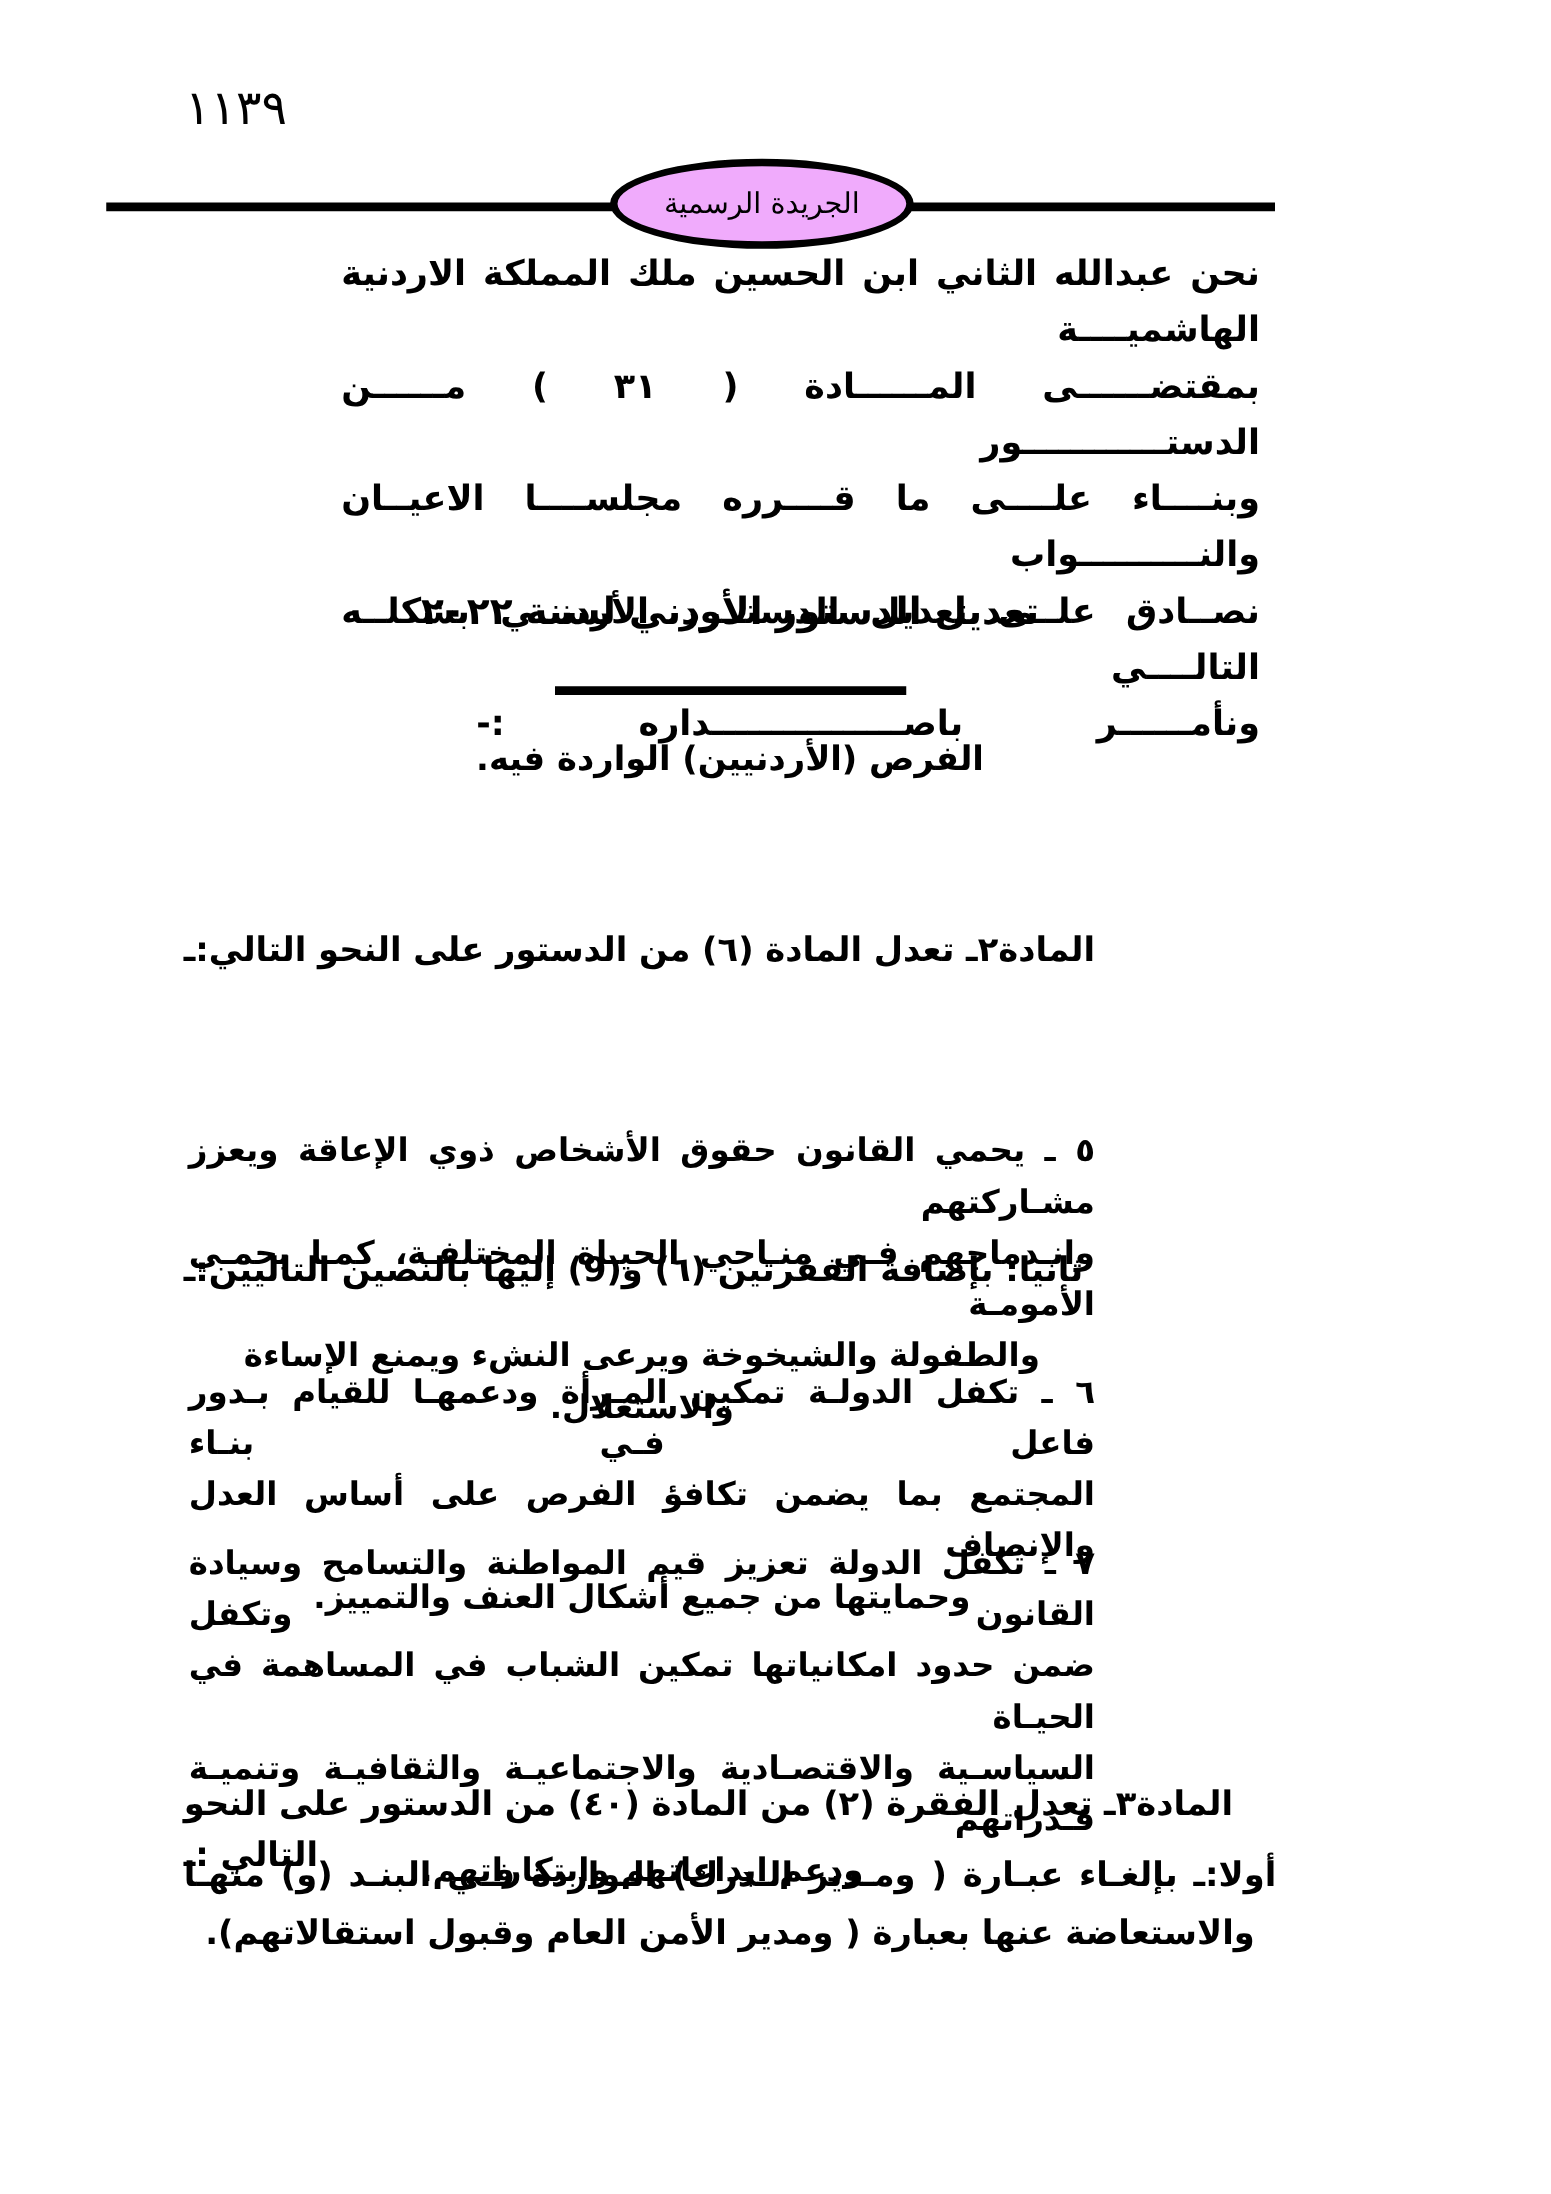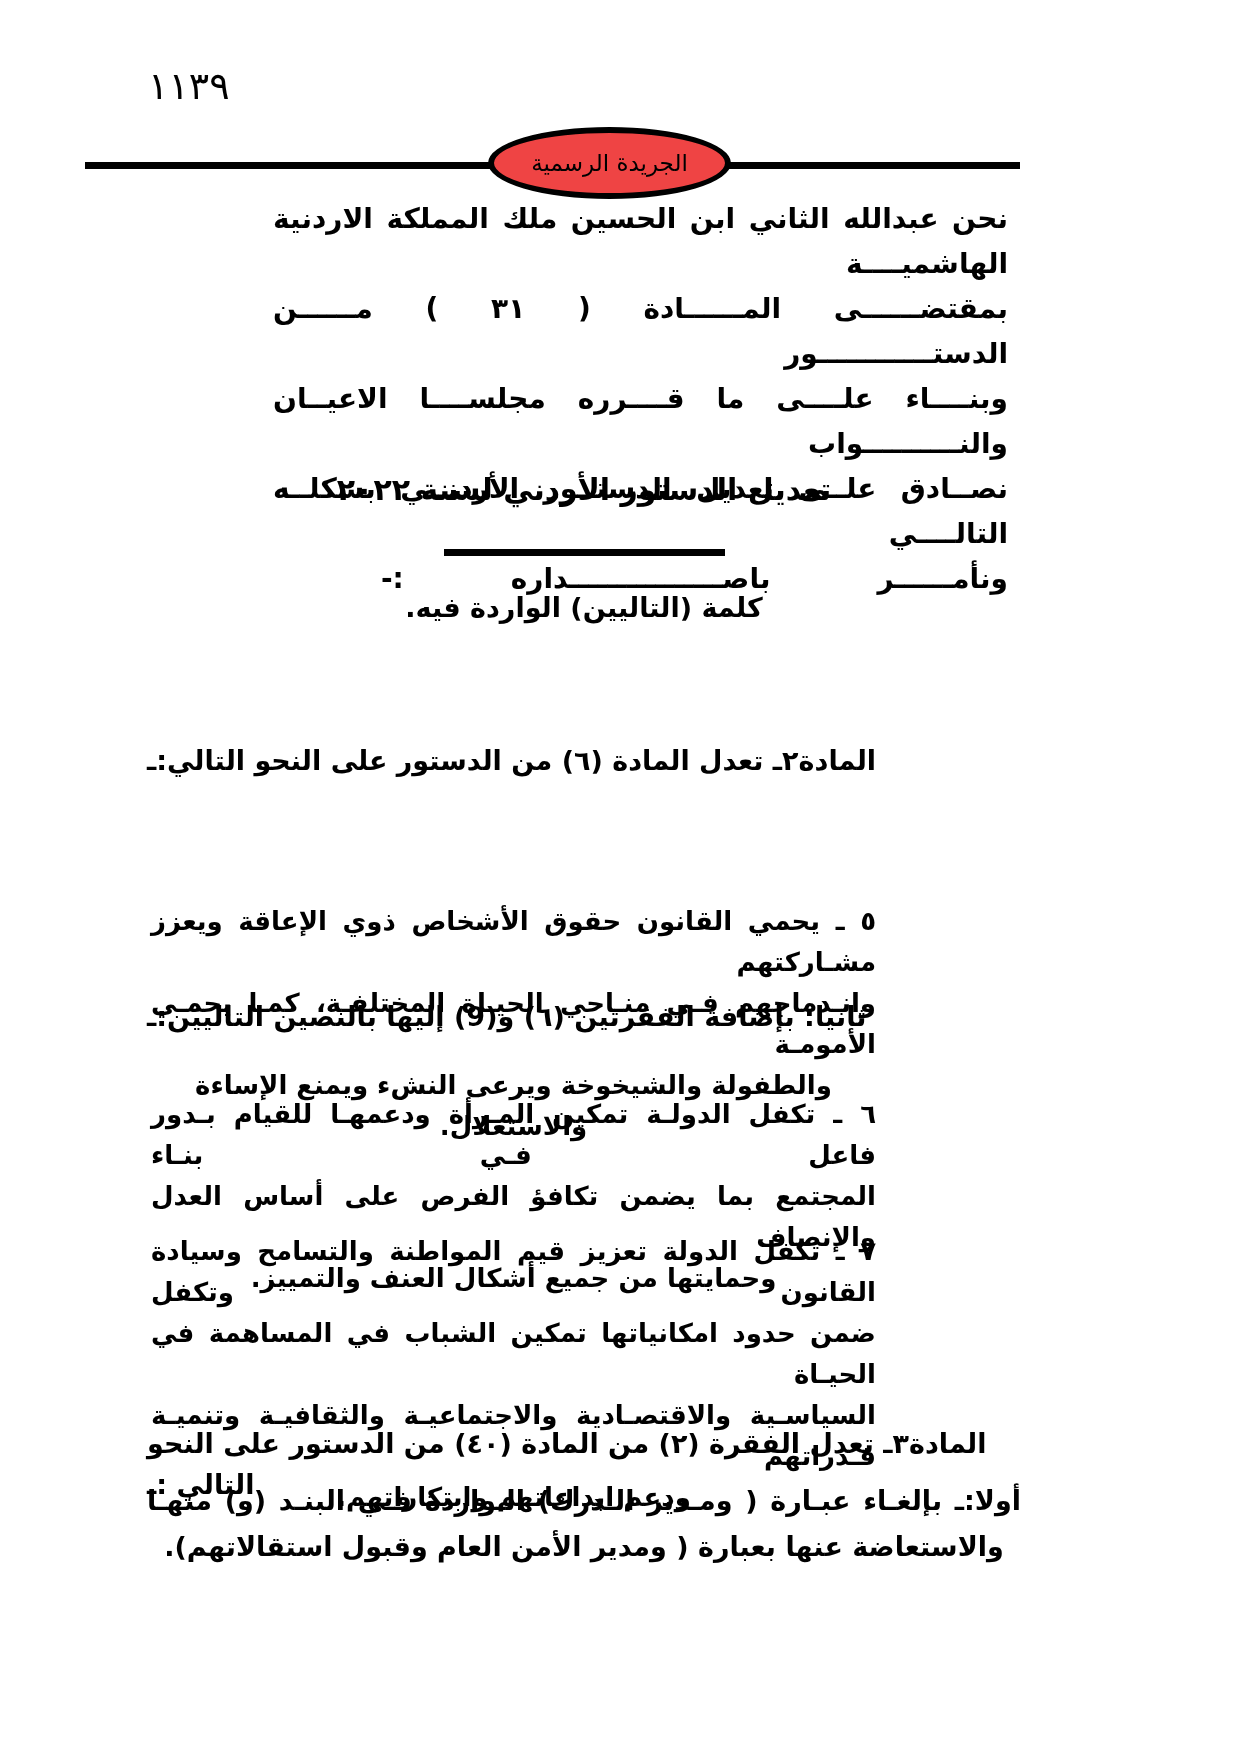--- a/index.html
+++ b/index.html
@@ -17,21 +17,21 @@
   #pagenum{
     position:absolute;left:148px;top:64px;
     font-size:38px;font-weight:normal;letter-spacing:10px;
     direction:ltr;
   }
   
   #rule{position:absolute;left:85px;top:162px;width:935px;height:7px;background:#000;}
   #oval{
     position:absolute;left:488px;top:127px;width:231px;height:60px;
     border:6px solid #000;border-radius:50%;
-    background:#ef4444;z-index:2;
+    background:#f0abfc;z-index:2;
     display:flex;align-items:center;justify-content:center;
     font-size:23px;font-weight:normal;
   }
   
   #preamble{position:absolute;left:273px;top:196px;width:735px;font-size:28px;line-height:45px;font-weight:bold;}
   .jl{text-align:justify;text-align-last:justify;}
   .cl{text-align:center;text-align-last:center;}
   .rl{text-align:left;}
   .indent-l{margin-left:108px;}
   
@@ -67,21 +67,21 @@
     <div class="jl">بمقتضــــــى المــــــادة ( ٣١ ) مــــــن الدستــــــــــــور</div>
     <div class="jl">وبنــــاء علــــى ما قــــرره مجلســــا الاعيــان والنــــــــــواب</div>
     <div class="jl">نصــادق علــى تعديل الدستــور الأردنــي بشكلــه التالــــي</div>
     <div class="jl indent-l">ونأمــــــر باصــــــــــــــــداره :-</div>
   </div>
 
   <div id="title">تعديل الدستور الأردني لسنة ٢٠٢٢</div>
   <div id="trule"></div>
 
   <div id="m1" class="blk">
-    <div class="cl">كلمة (التاليين) الواردة فيه.</div>
+    <div class="cl">الفرص (الأردنيين) الواردة فيه.</div>
   </div>
 
   <div id="m2" class="blk rl">المادة٢ـ تعدل المادة (٦) من الدستور على النحو التالي:ـ</div>
 
 
   <div id="c5" class="blk clause">
     <div class="jl">٥ ـ يحمي القانون حقوق الأشخاص ذوي الإعاقة ويعزز مشـاركتهم</div>
     <div class="jl">وانـدماجهم فـي منـاحي الحيـاة المختلفـة، كمـا يحمـي الأمومـة</div>
     <div class="cl">والطفولة والشيخوخة ويرعى النشء ويمنع الإساءة والاستغلال.</div>
   </div>

